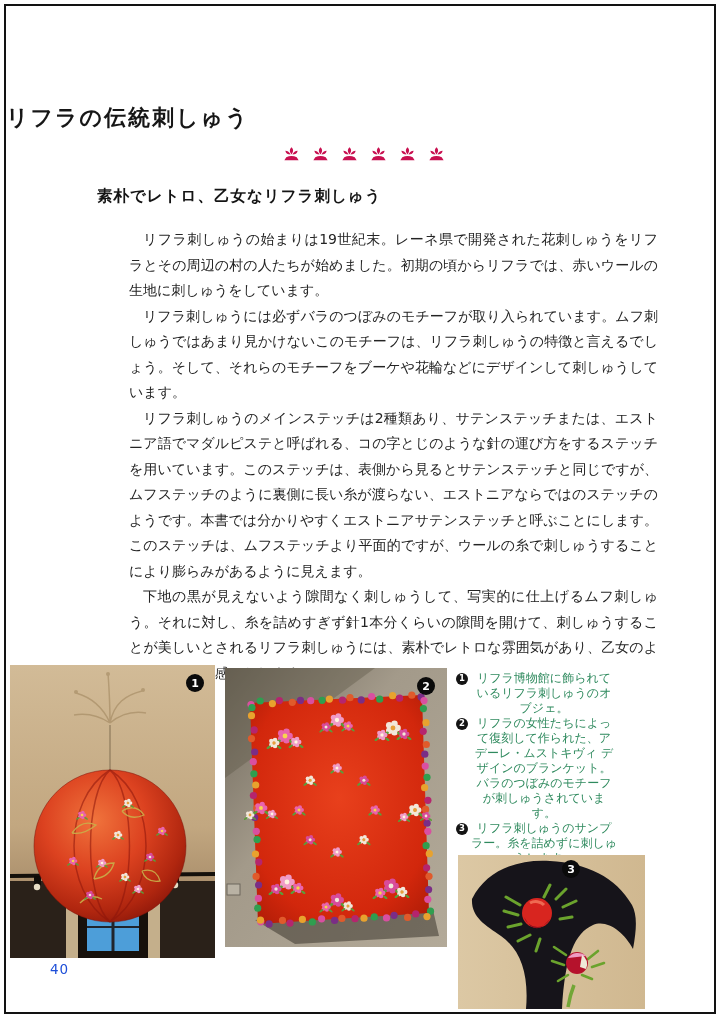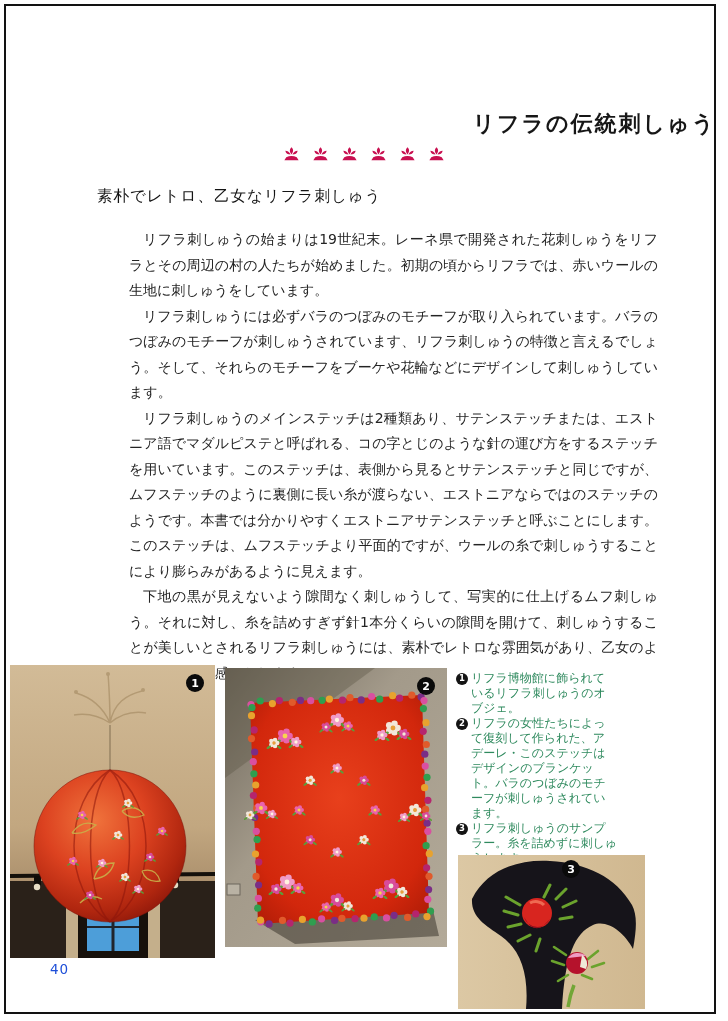--- a/index.html
+++ b/index.html
@@ -6,31 +6,31 @@
   body{
     width:728px;height:1021px;position:relative;background:#ffffff;
     font-family:"DejaVu Sans","Liberation Sans",sans-serif;color:#1c1c1c;
     overflow:hidden;
   }
   .frame{
     position:absolute;left:4px;top:4px;width:712px;height:1010px;
     border:2px solid #121212;box-sizing:border-box;background:#fff;
   }
   .title{
-    position:absolute;left:0;right:0;top:97px;margin:12px;text-align:right;
+    position:absolute;left:0;right:0;top:97px;margin:6px;text-align:left;
     font-size:22px;font-weight:bold;letter-spacing:2px;color:#161616;
   }
   .ornaments{
     position:absolute;left:0;right:0;top:146px;display:flex;
     justify-content:center;gap:10px;align-items:center;
   }
   .ornaments svg{display:block;}
   .subtitle{
     position:absolute;left:97px;top:186px;margin:0;
-    font-size:15.5px;font-weight:normal;letter-spacing:1px;color:#141414;
+    font-size:15.5px;font-weight:bold;letter-spacing:1px;color:#141414;
   }
   .bodytext{
     position:absolute;left:97px;top:227px;width:529px;
     font-size:14px;line-height:25.5px;text-align:justify;color:#242424;margin-left:32px;
   }
   .bodytext p{margin:0;text-indent:1em;}
   figure{margin:0;position:absolute;}
   .photo{overflow:hidden;}
   .photo svg{display:block;}
   .photo1{left:10px;top:665px;width:205px;height:293px;}
@@ -47,21 +47,21 @@
   .captions{
     position:absolute;left:456px;top:671px;width:176px;
     font-size:12px;line-height:15px;color:#2f8a5e;
   }
   .cap-item{display:flex;gap:3px;margin:0 0 0 0;}
   .cap-num{
     flex:0 0 12px;width:12px;height:12px;border-radius:50%;background:#141414;
     color:#fff;font-size:8.5px;font-weight:bold;display:inline-flex;
     align-items:center;justify-content:center;margin-top:1.5px;line-height:1;
   }
-  .cap-text{flex:0 0 146px;width:146px;word-break:break-all;}
+  .cap-text{flex:0 0 146px;width:146px;word-break:break-all;text-align:center;}
   .pagenum{
     position:absolute;left:50px;top:961px;font-size:13.5px;color:#1d4ed8;
     letter-spacing:1px;
   }
 </style>
 </head>
 <body>
 
 <div class="frame"></div>
 
@@ -85,21 +85,21 @@
     </svg>
   <svg width="19" height="16" viewBox="0 0 20 16">
       <path d="M10 1 C12 3 12.5 5.5 10 8.5 C7.5 5.5 8 3 10 1 Z M3.5 4.5 C6 4.5 8 6 9 8.5 C6 8.5 4 7.5 3.5 4.5 Z M16.5 4.5 C16 7.5 14 8.5 11 8.5 C12 6 14 4.5 16.5 4.5 Z M4.5 11.5 C8 9.8 12 9.8 15.5 11.5 L17.5 14.5 L2.5 14.5 Z" fill="#c81050"></path>
     </svg>
 </div>
 
 <h2 class="subtitle">素朴でレトロ、乙女なリフラ刺しゅう</h2>
 
 <div class="bodytext">
   <p>リフラ刺しゅうの始まりは19世紀末。レーネ県で開発された花刺しゅうをリフラとその周辺の村の人たちが始めました。初期の頃からリフラでは、赤いウールの生地に刺しゅうをしています。</p>
-  <p>リフラ刺しゅうには必ずバラのつぼみのモチーフが取り入られています。バラのつぼみのモチーフが刺しゅうされています、リフラ刺しゅうの特徴と言えるでしょう。そして、それらのモチーフをブーケや花輪などにデザインして刺しゅうしています。</p>
+  <p>リフラ刺しゅうには必ずバラのつぼみのモチーフが取り入られています。ムフ刺しゅうではあまり見かけないこのモチーフは、リフラ刺しゅうの特徴と言えるでしょう。そして、それらのモチーフをブーケや花輪などにデザインして刺しゅうしています。</p>
   <p>リフラ刺しゅうのメインステッチは2種類あり、サテンステッチまたは、エストニア語でマダルピステと呼ばれる、コの字とじのような針の運び方をするステッチを用いています。このステッチは、表側から見るとサテンステッチと同じですが、ムフステッチのように裏側に長い糸が渡らない、エストニアならではのステッチのようです。本書では分かりやすくエストニアサテンステッチと呼ぶことにします。このステッチは、ムフステッチより平面的ですが、ウールの糸で刺しゅうすることにより膨らみがあるように見えます。</p>
   <p>下地の黒が見えないよう隙間なく刺しゅうして、写実的に仕上げるムフ刺しゅう。それに対し、糸を詰めすぎず針1本分くらいの隙間を開けて、刺しゅうすることが美しいとされるリフラ刺しゅうには、素朴でレトロな雰囲気があり、乙女のような愛しさが感じられます。</p>
 </div>
 
 <figure class="photo photo1">
   <svg width="205" height="293" viewBox="0 0 205 293">
     <defs>
       <linearGradient id="wall1" x1="0" y1="0" x2="0" y2="1">
         <stop offset="0" stop-color="#d2bb97"></stop>
           <stop offset="0.55" stop-color="#c2a780"></stop>
@@ -678,21 +678,21 @@
   <div class="badge badge2">2</div>
 </figure>
 
 <div class="captions">
   <div class="cap-item">
     <span class="cap-num">1</span>
     <span class="cap-text">リフラ博物館に飾られているリフラ刺しゅうのオブジェ。</span>
   </div>
   <div class="cap-item">
     <span class="cap-num">2</span>
-    <span class="cap-text">リフラの女性たちによって復刻して作られた、アデーレ・このステッチは デザインのブランケット。バラのつぼみのモチーフが刺しゅうされています。</span>
+    <span class="cap-text">リフラの女性たちによって復刻して作られた、アデーレ・ムストキヴィ デザインのブランケット。バラのつぼみのモチーフが刺しゅうされています。</span>
   </div>
   <div class="cap-item">
     <span class="cap-num">3</span>
     <span class="cap-text">リフラ刺しゅうのサンプラー。糸を詰めずに刺しゅうします。</span>
   </div>
 </div>
 
 <figure class="photo photo3">
   <svg width="187" height="154" viewBox="0 0 187 154">
     <defs>

